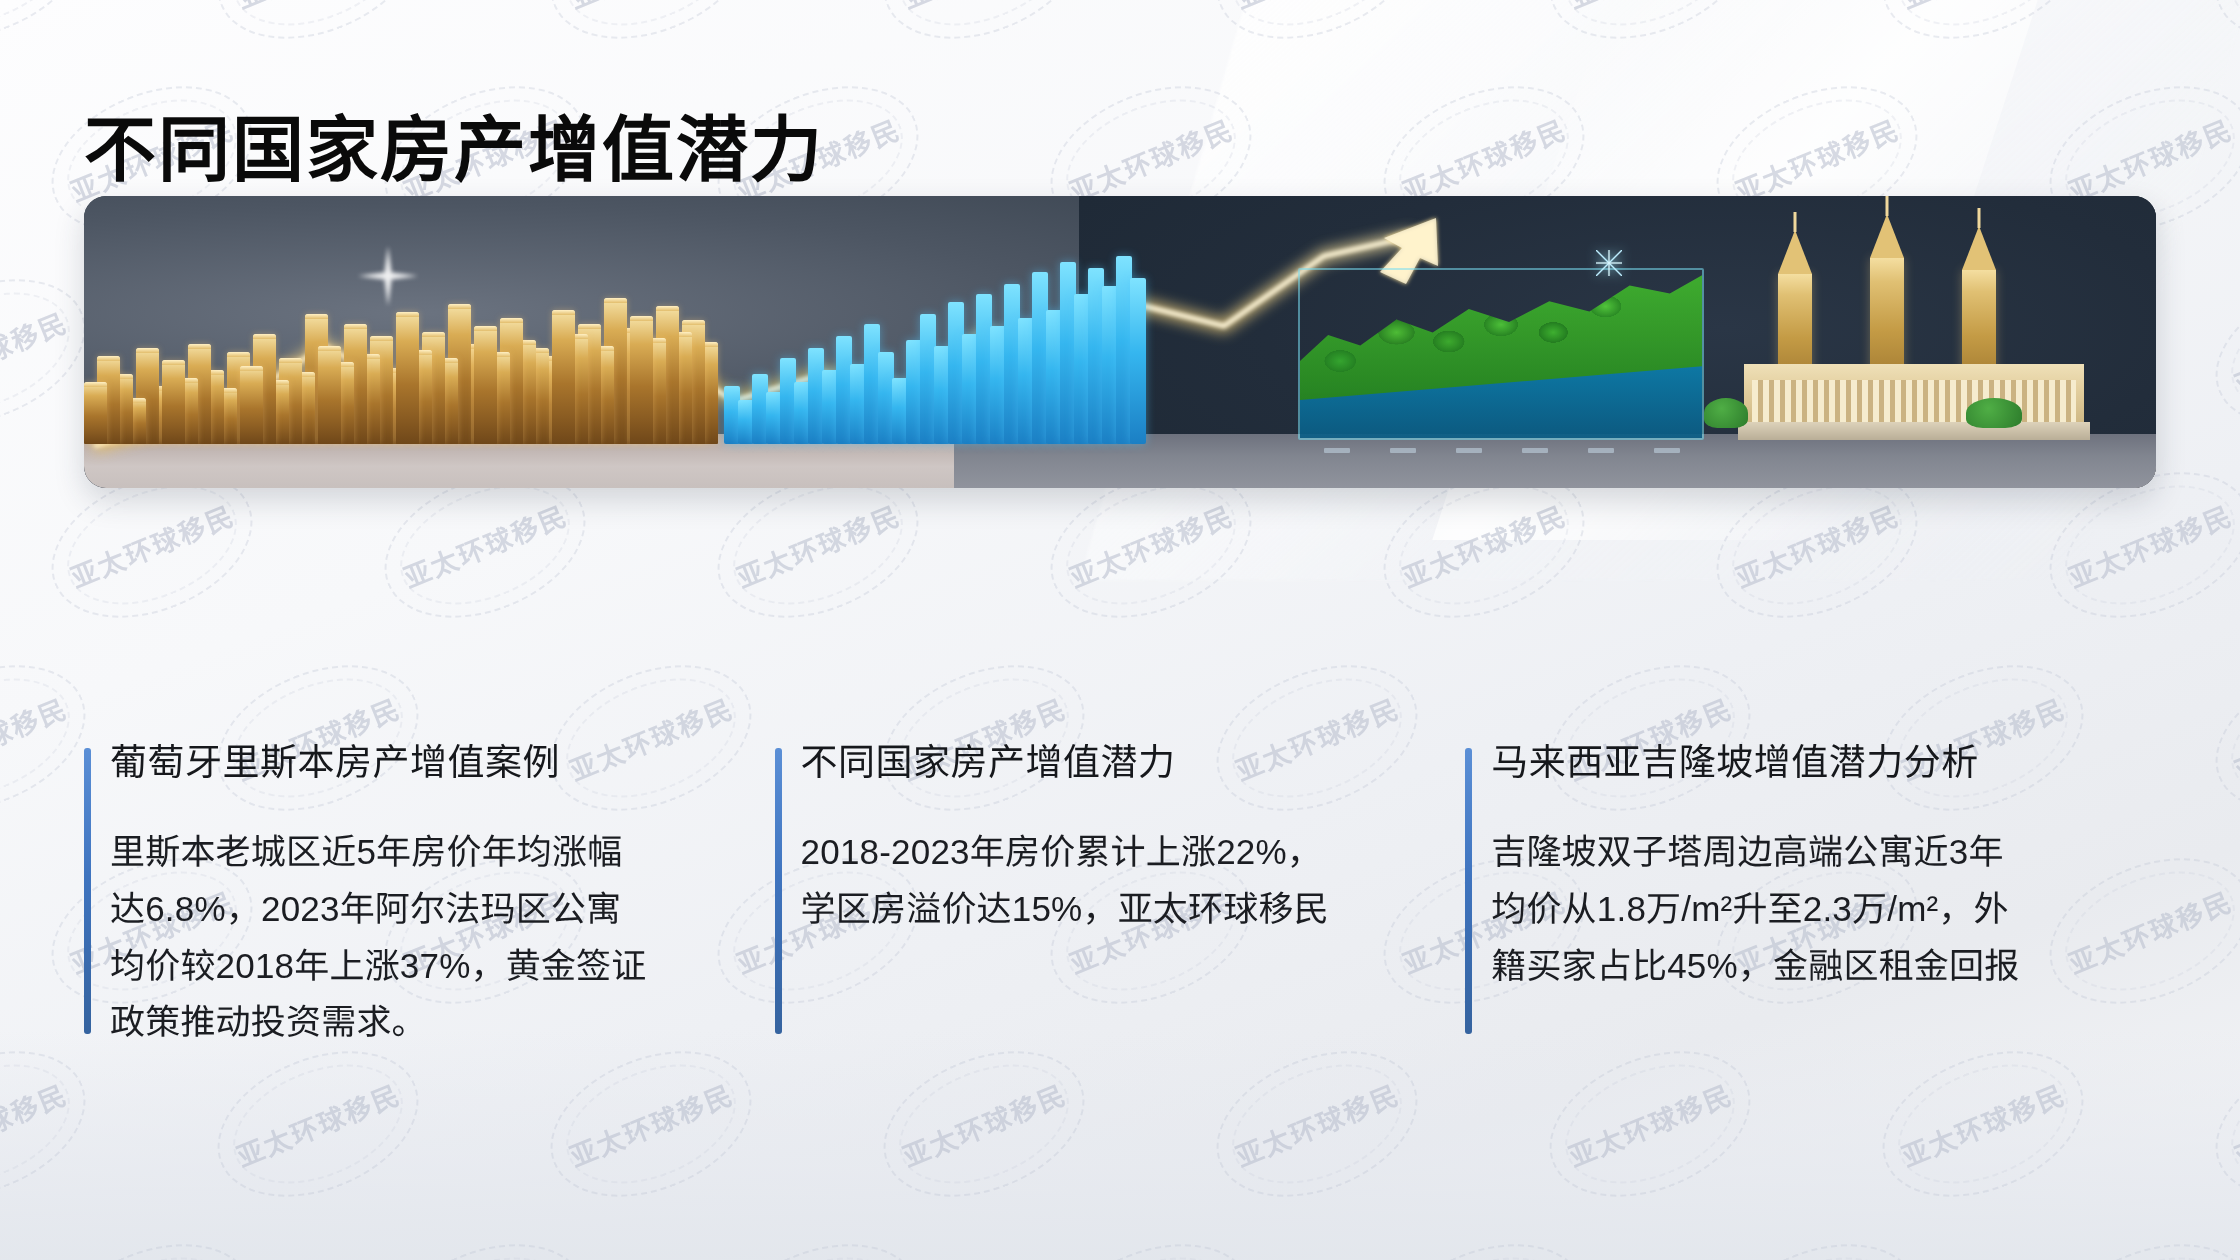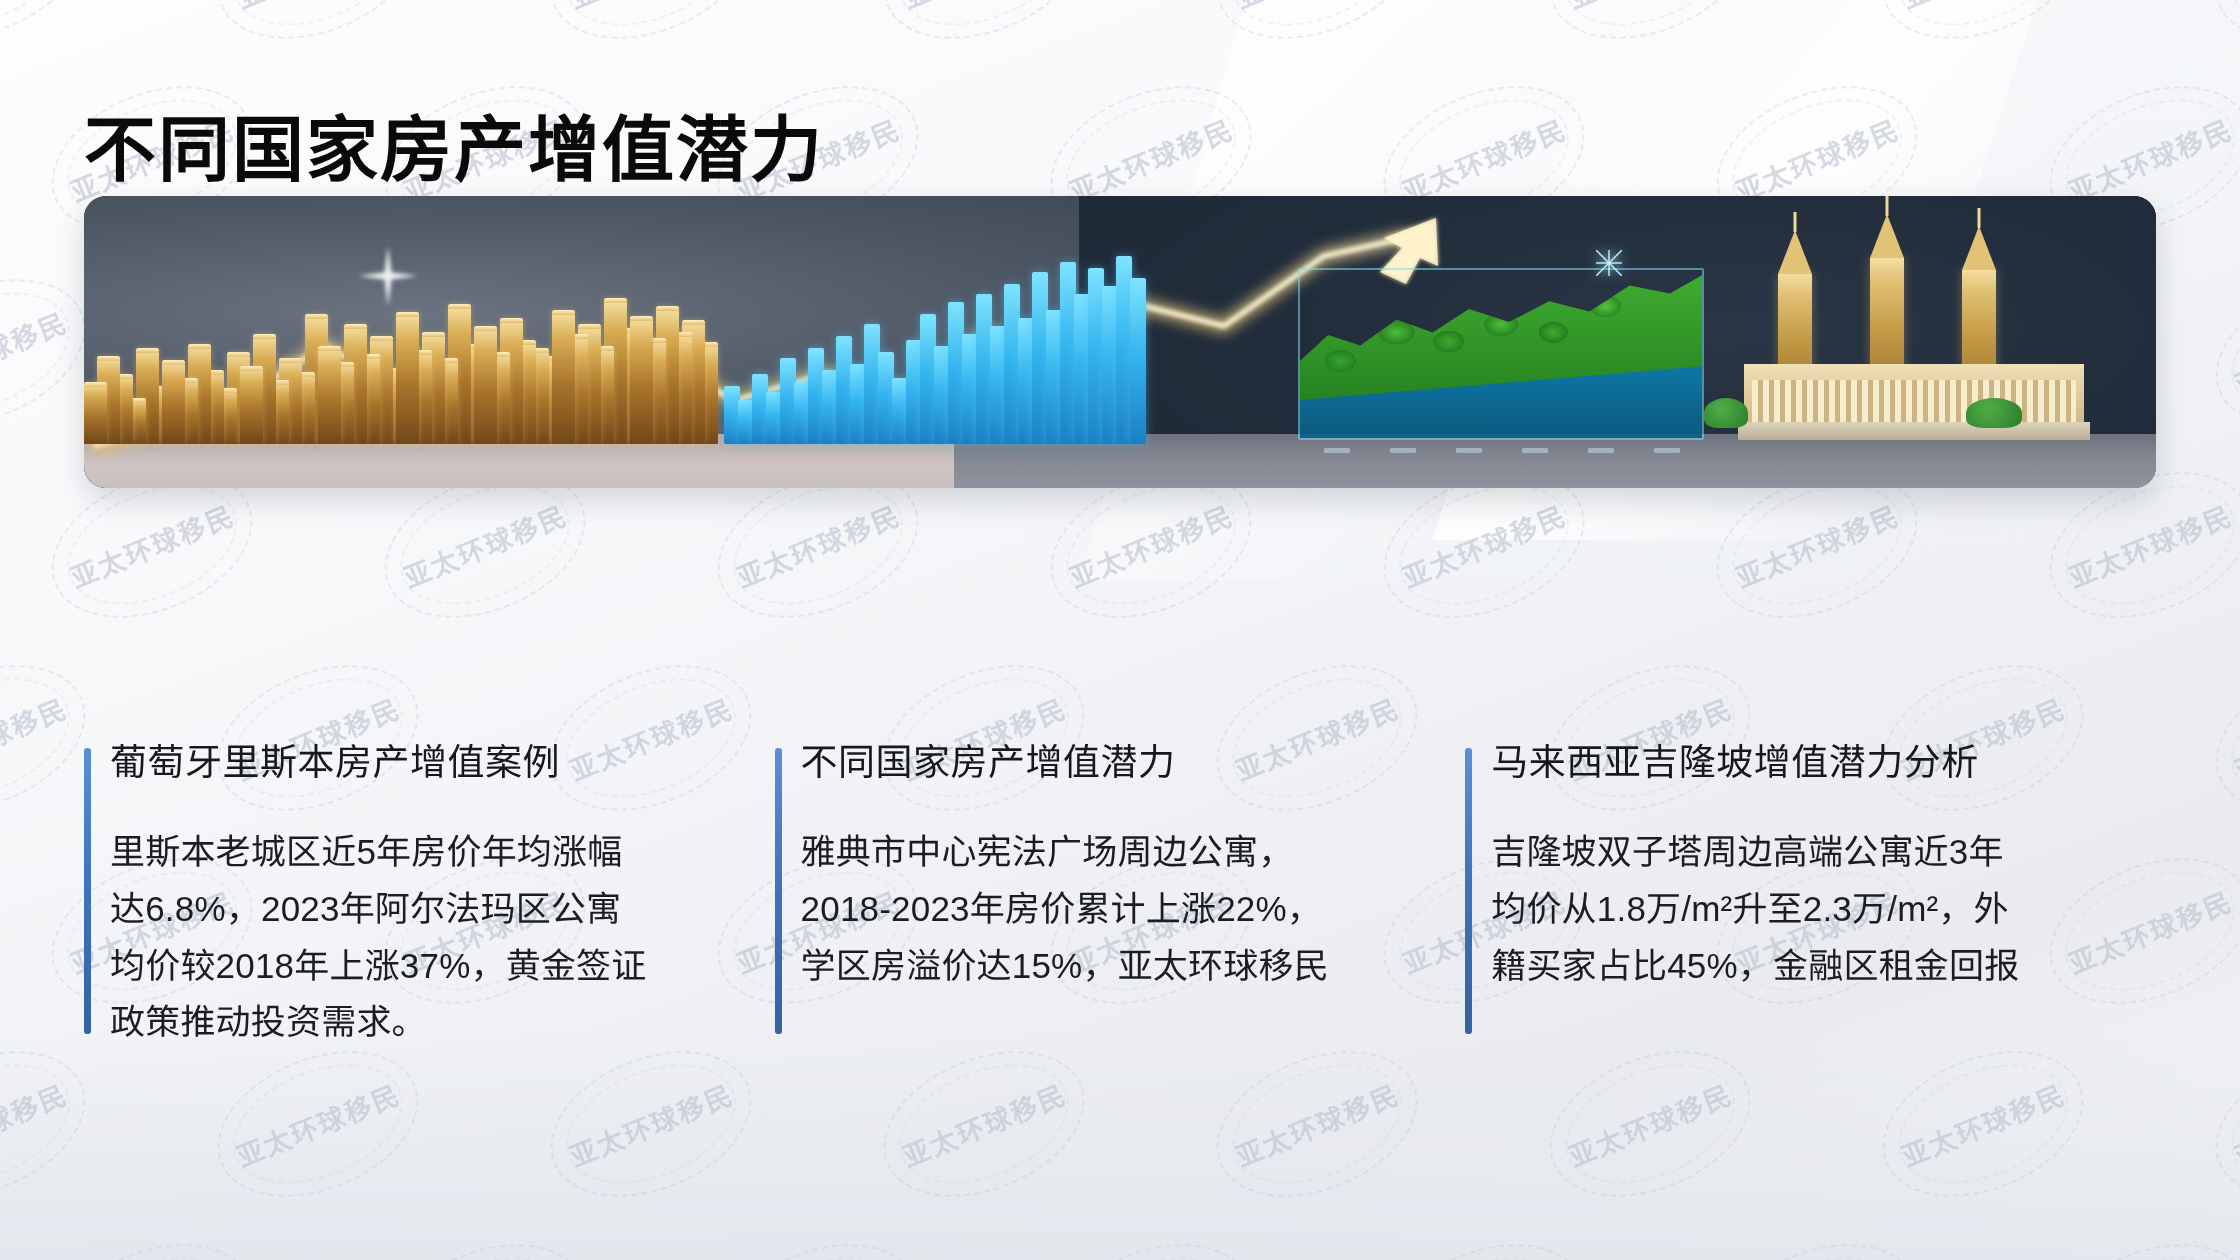--- a/index.html
+++ b/index.html
@@ -728,21 +728,20 @@
       <div>达6.8%，2023年阿尔法玛区公寓</div>
       <div>均价较2018年上涨37%，黄金签证</div>
       <div>政策推动投资需求。</div>
     </div>
   </div>
 
   <div class="col">
     <div class="rule"></div>
     <div class="col-title">不同国家房产增值潜力</div>
     <div class="col-body">
-      <div>雅典市中心宪法广场周边公寓，</div>
       <div>2018-2023年房价累计上涨22%，</div>
       <div>学区房溢价达15%，亚太环球移民</div>
     </div>
   </div>
 
   <div class="col">
     <div class="rule"></div>
     <div class="col-title">马来西亚吉隆坡增值潜力分析</div>
     <div class="col-body">
       <div>吉隆坡双子塔周边高端公寓近3年</div>

